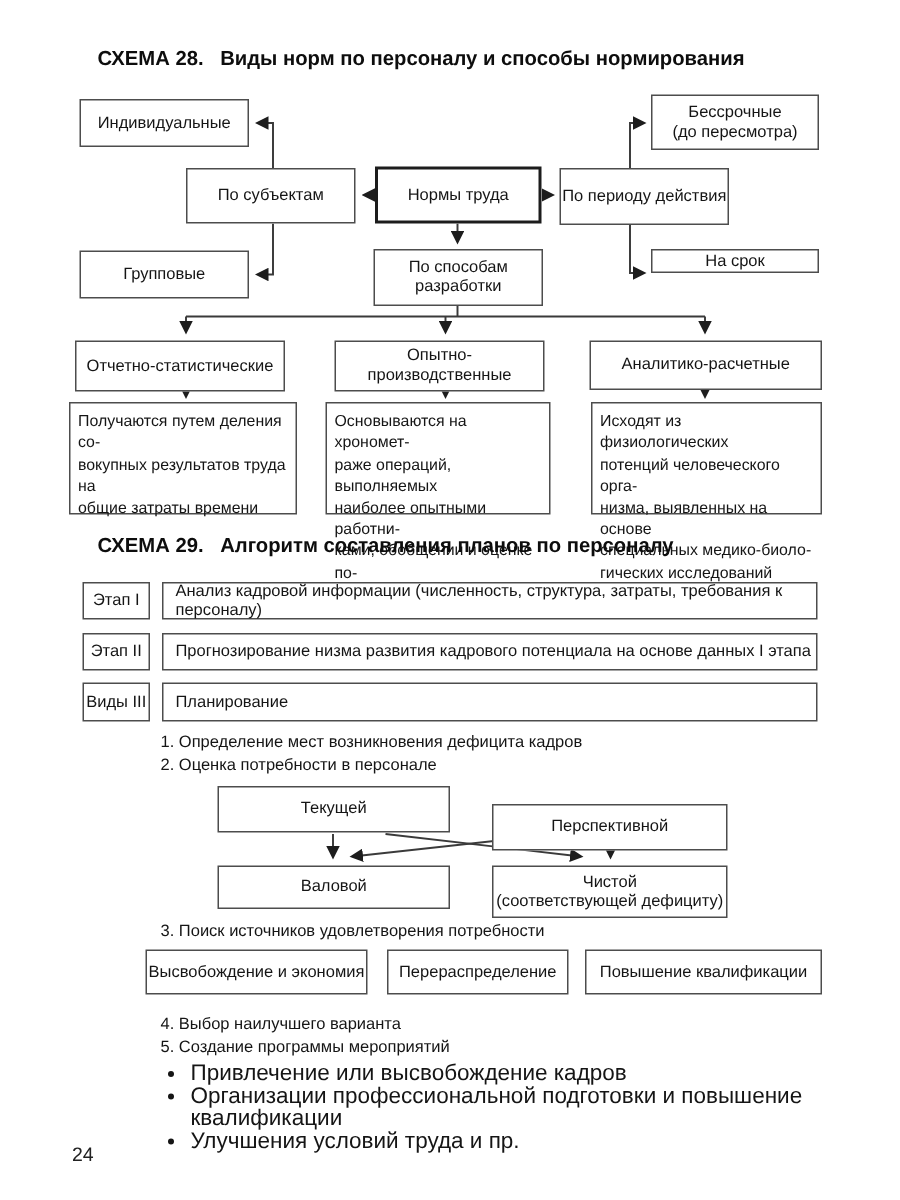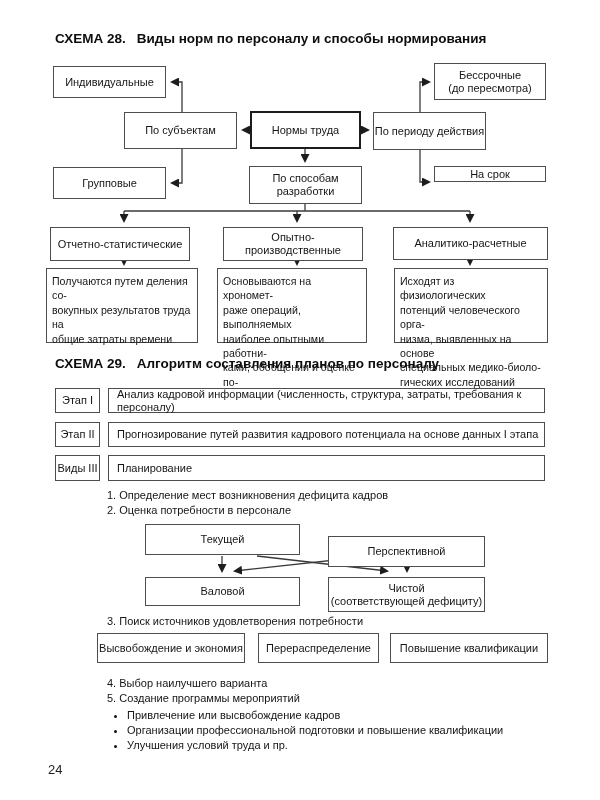--- a/index.html
+++ b/index.html
@@ -2,34 +2,34 @@
 <html><head>
 <meta charset="utf-8">
 <style>
   html,body{margin:0;padding:0;background:#e8e8e8;}
   .page{
     position:relative;width:600px;height:800px;background:#ffffff;
     font-family:"Liberation Sans", sans-serif;color:#111;overflow:hidden;
     margin:0 auto;
   }
   .svglayer{position:absolute;left:0;top:0;width:600px;height:800px;z-index:1;}
-  .heading{position:absolute;font-weight:bold;font-size:13.5px;color:#0d0d0d;white-space:nowrap;z-index:2;}
+  .heading{position:absolute;font-weight:bold;font-size:13.5px;color:#0d0d0d;white-space:nowrap;z-index:2;margin-left:10px;}
   .heading .hlabel{margin-right:11px;}
   .box{
     position:absolute;box-sizing:border-box;border:1px solid #4d4d4d;background:#fff;
     display:flex;align-items:center;justify-content:center;text-align:center;
     font-size:11px;line-height:13px;color:#151515;white-space:pre-line;z-index:2;
   }
   .box.thick{border:2px solid #1c1c1c;}
   .box.desc{
     align-items:flex-start;justify-content:flex-start;text-align:left;
     padding:5px 5px;font-size:10.6px;line-height:14.4px;
   }
   .txt{position:absolute;font-size:11px;line-height:15px;color:#151515;z-index:2;white-space:nowrap;}
-  .bullets{position:absolute;z-index:2;margin:0;padding-left:10px;font-size:11px;line-height:15px;color:#151515;}
+  .bullets{position:absolute;z-index:2;margin:0;padding-left:10px;font-size:15px;line-height:15px;color:#151515;}
   .bullets li{margin-bottom:0px;}
   .pagenum{position:absolute;font-size:13px;color:#222;z-index:2;}
 </style>
 </head>
 <body>
 
 <div class="page">
 
   <svg class="svglayer" viewBox="0 0 600 800" xmlns="http://www.w3.org/2000/svg">
     <defs>
@@ -96,21 +96,21 @@
 гических исследований</div>
 
   <div class="heading" style="left:55px;top:356px;">
     <span class="hlabel">СХЕМА 29.</span><span>Алгоритм составления планов по персоналу</span>
   </div>
 
   <div class="box" style="left:55px;top:388px;width:45px;height:25px;">Этап I</div>
   <div class="box" style="left:108px;top:388px;width:437px;height:25px;justify-content:flex-start;text-align:left;padding-left:8px;">Анализ кадровой информации (численность, структура, затраты, требования к персоналу)</div>
 
   <div class="box" style="left:55px;top:422px;width:45px;height:25px;">Этап II</div>
-  <div class="box" style="left:108px;top:422px;width:437px;height:25px;justify-content:flex-start;text-align:left;padding-left:8px;">Прогнозирование путей развития кадрового потенциала на основе данных I этапа</div>
+  <div class="box" style="left:108px;top:422px;width:437px;height:25px;justify-content:flex-start;text-align:left;padding-left:8px;">Прогнозирование низма развития кадрового потенциала на основе данных I этапа</div>
 
   <div class="box" style="left:55px;top:455px;width:45px;height:26px;">Виды III</div>
   <div class="box" style="left:108px;top:455px;width:437px;height:26px;justify-content:flex-start;text-align:left;padding-left:8px;">Планирование</div>
 
   <div class="txt" style="left:107px;top:488px;">1. Определение мест возникновения дефицита кадров</div>
   <div class="txt" style="left:107px;top:503px;">2. Оценка потребности в персонале</div>
 
   <div class="box" style="left:145px;top:524px;width:155px;height:31px;">Текущей</div>
   <div class="box" style="left:328px;top:536px;width:157px;height:31px;">Перспективной</div>
   <div class="box" style="left:145px;top:577px;width:155px;height:29px;">Валовой</div>

